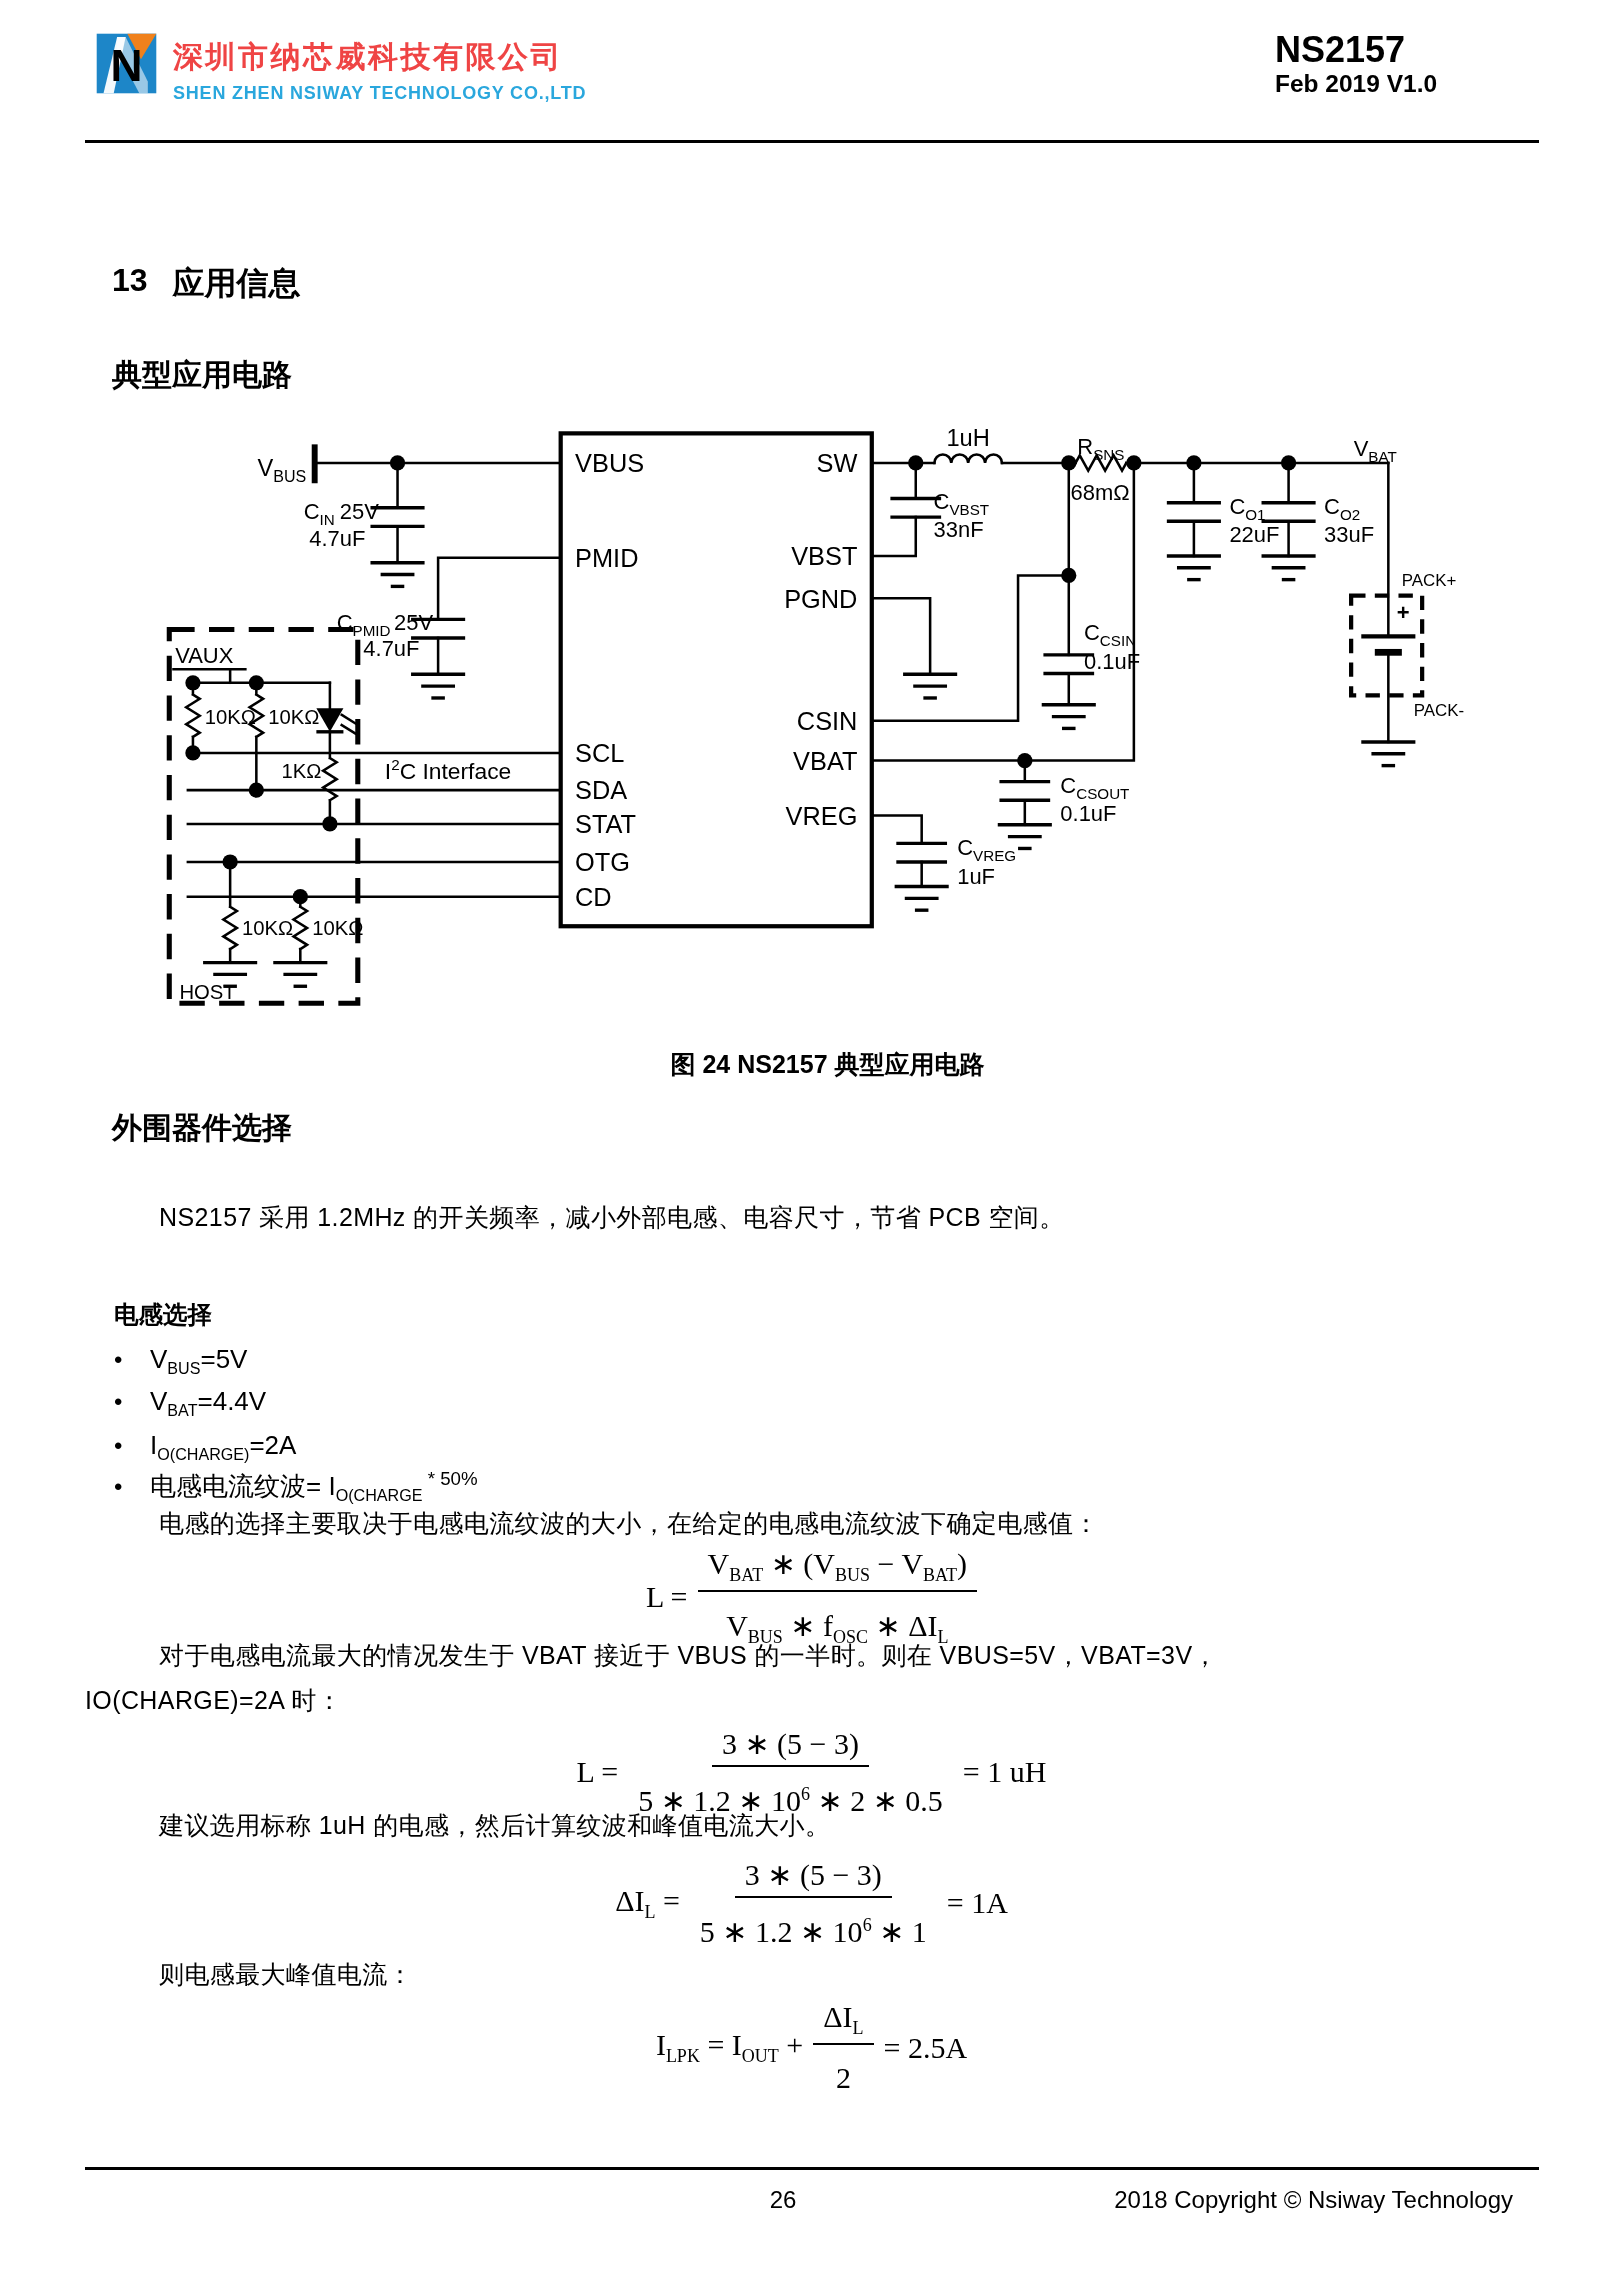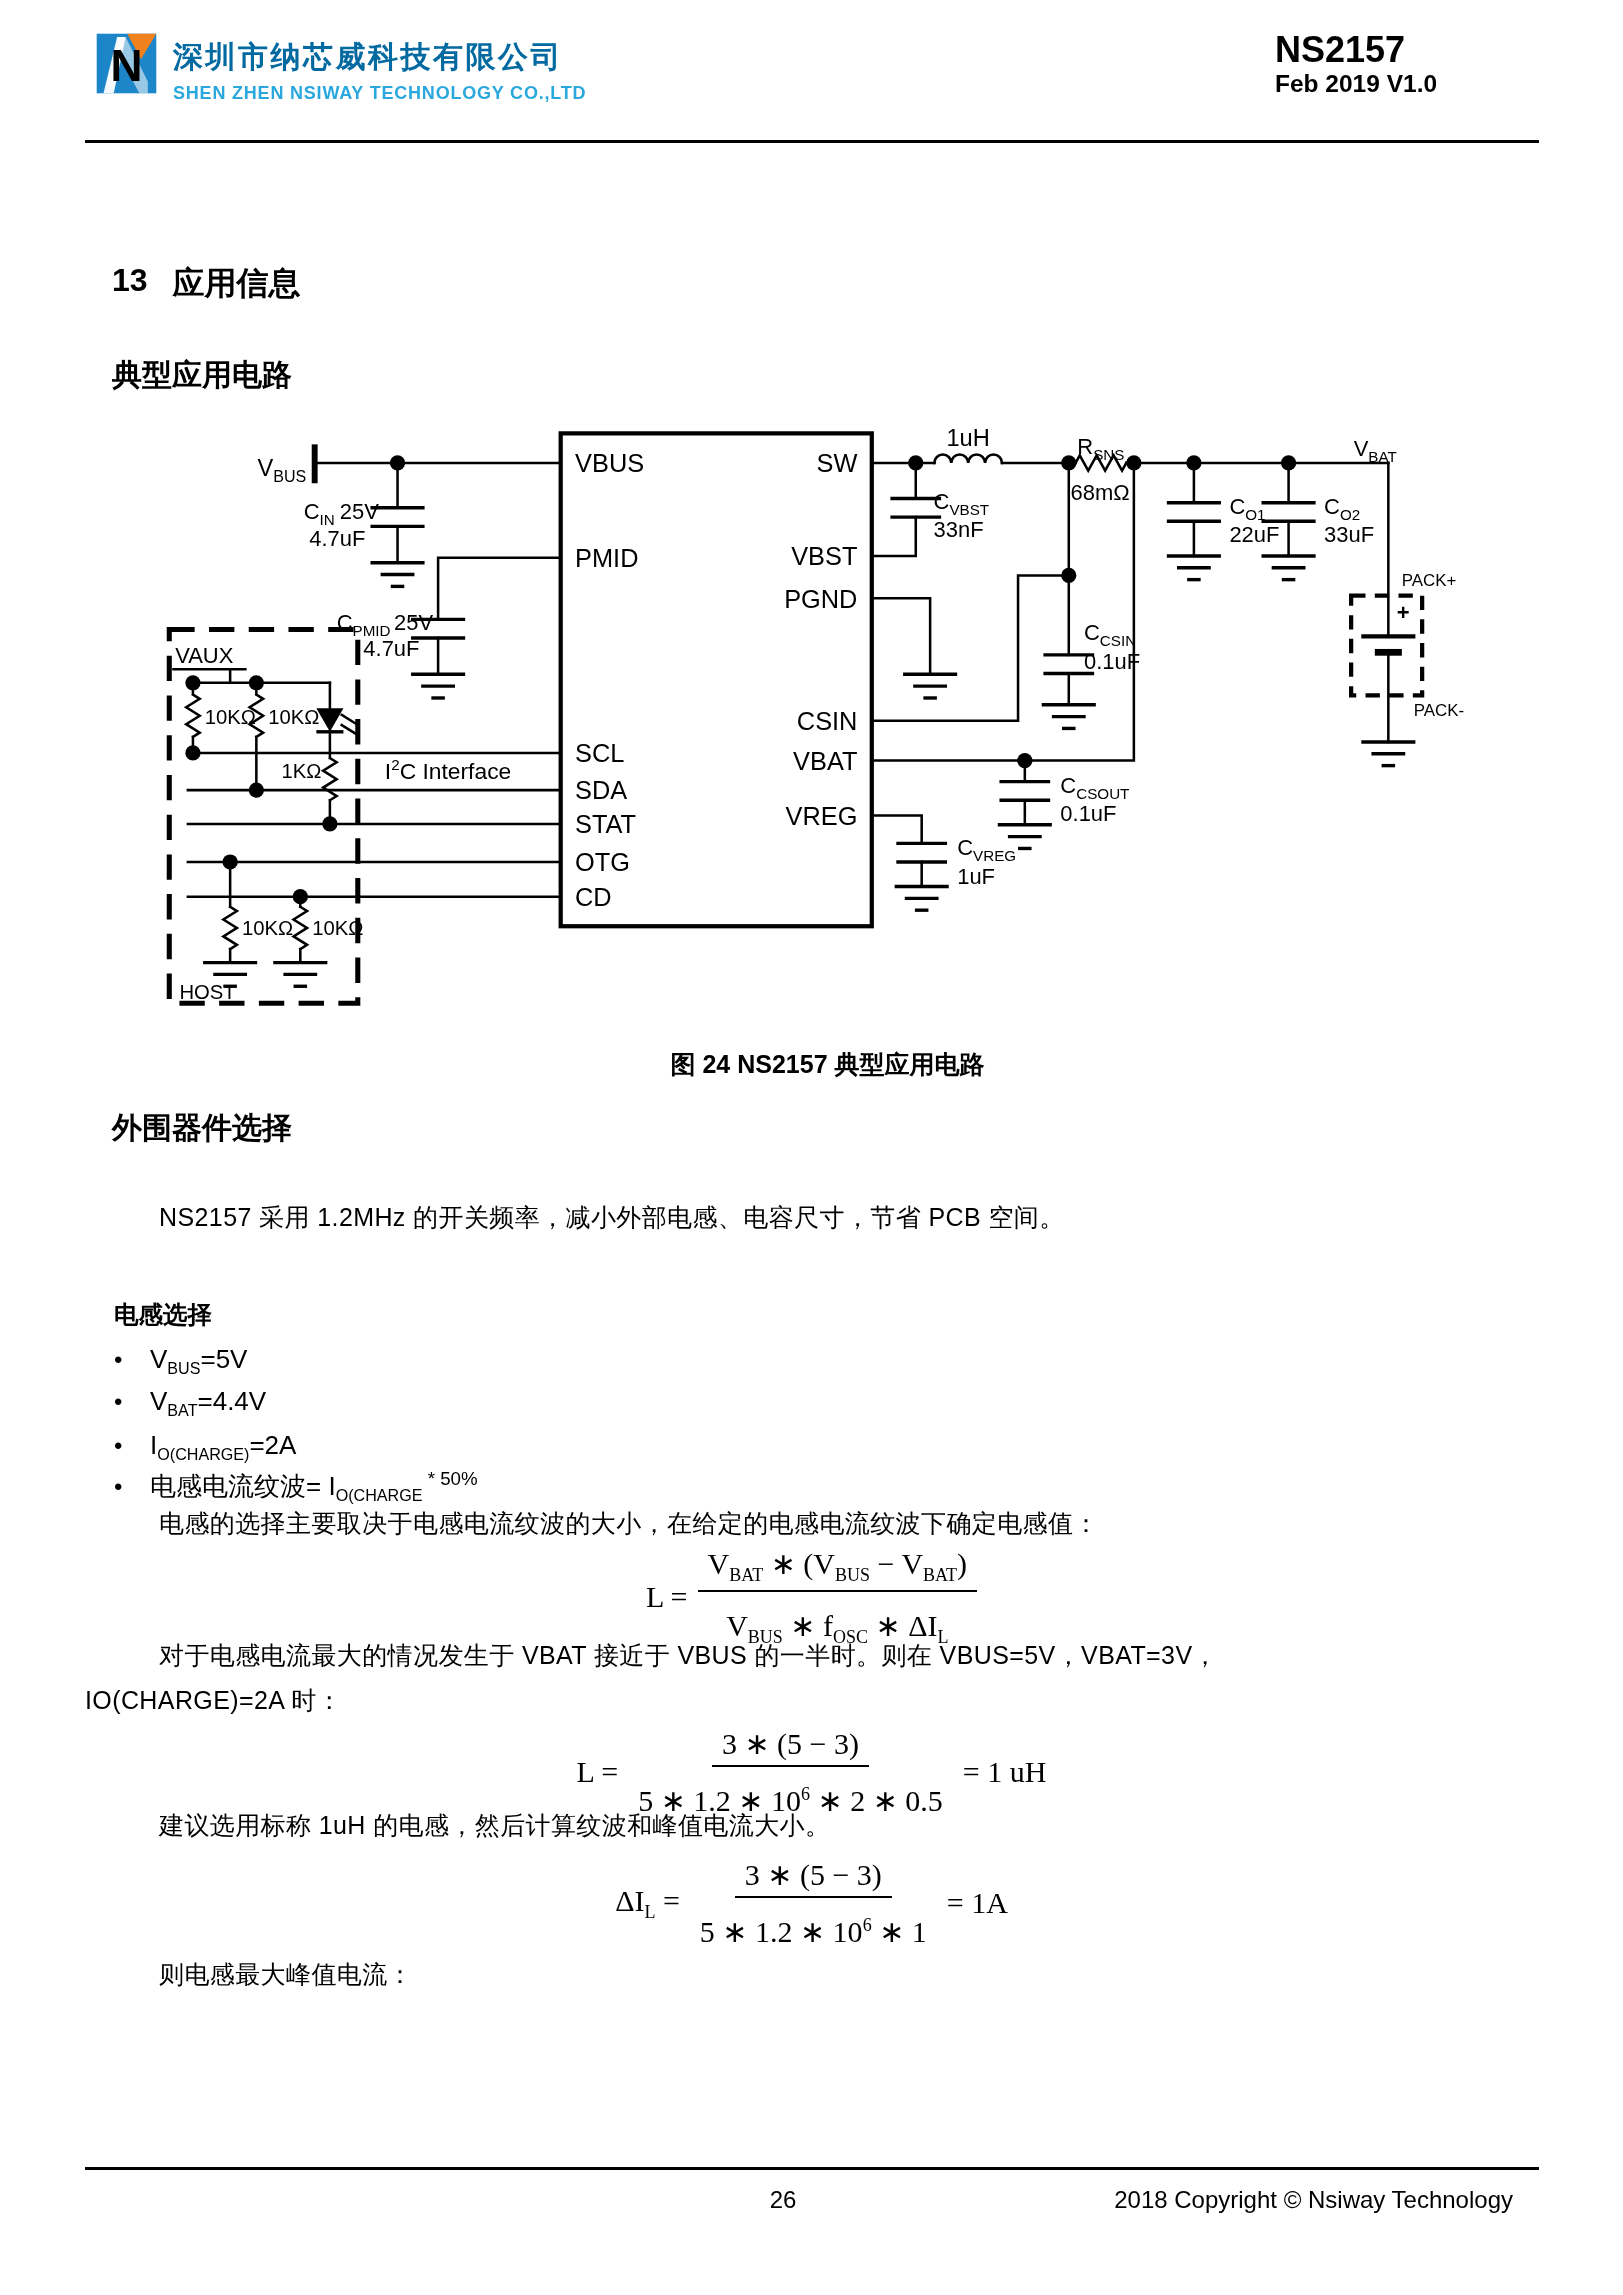--- a/index.html
+++ b/index.html
@@ -1,21 +1,21 @@
 <!DOCTYPE html>
 <html style="font-size:13.5px"><head>
 <meta charset="utf-8">
 <style>
   html,body{margin:0;padding:0;background:#888;}
   .page{position:relative;width:1623px;height:2295px;background:#ffffff;color:#000;
         font-family:"Liberation Sans",sans-serif;overflow:hidden;}
   .abs{position:absolute;}
 
   
-  .company-cn{font-size:30px;font-weight:bold;color:#0369a1;letter-spacing:2.5px;}
+  .company-cn{font-size:30px;font-weight:bold;color:#ef4444;letter-spacing:2.5px;}
   .company-en{font-size:18px;font-weight:bold;color:#2aa7dd;letter-spacing:0.8px;margin-top:5px;}
   .part-no{font-size:36px;font-weight:bold;line-height:1.1;}
   .revision{font-size:24.5px;font-weight:bold;}
   .hrule{background:#000;}
 
   
   .heading{position:absolute;font-weight:bold;font-family:"Liberation Sans",sans-serif;}
   .para{position:absolute;font-family:Liberation Sans, sans-serif;font-size:25px;letter-spacing:0.4px;white-space:nowrap;}
   .caption{position:absolute;left:0;width:1623px;text-align:center;font-weight:bold;font-size:25px;
            font-family:"Liberation Sans",sans-serif;}
@@ -292,19 +292,27 @@
     <span><span>ΔI</span><sub>L</sub><span> =</span></span>
     <span class="frac">
       <span class="num">3 ∗ (5 − 3)</span>
       <span class="den"><span>5 ∗ 1.2 ∗ 10</span><sup>6</sup><span> ∗ 1</span></span>
     </span>
     <span>= 1A</span>
   </div>
 
   <div class="para" style="left:159px;top:1958px;">则电感最大峰值电流：</div>
 
+  <div class="formula" style="top:2000px;">
+    <span><span>I</span><sub>LPK</sub><span> = I</span><sub>OUT</sub><span> + </span></span>
+    <span class="frac">
+      <span class="num"><span>ΔI</span><sub>L</sub></span>
+      <span class="den">2</span>
+    </span>
+    <span>= 2.5A</span>
+  </div>
 
   <div class="abs hrule" style="left:85px;top:2167px;width:1454px;height:3.4px;"></div>
   <div class="abs footer-text" style="left:783px;top:2186px;transform:translateX(-50%);">26</div>
   <div class="abs footer-text" style="right:110px;top:2186px;">2018 Copyright © Nsiway Technology</div>
 
 </div>
 
 
 </body></html>

